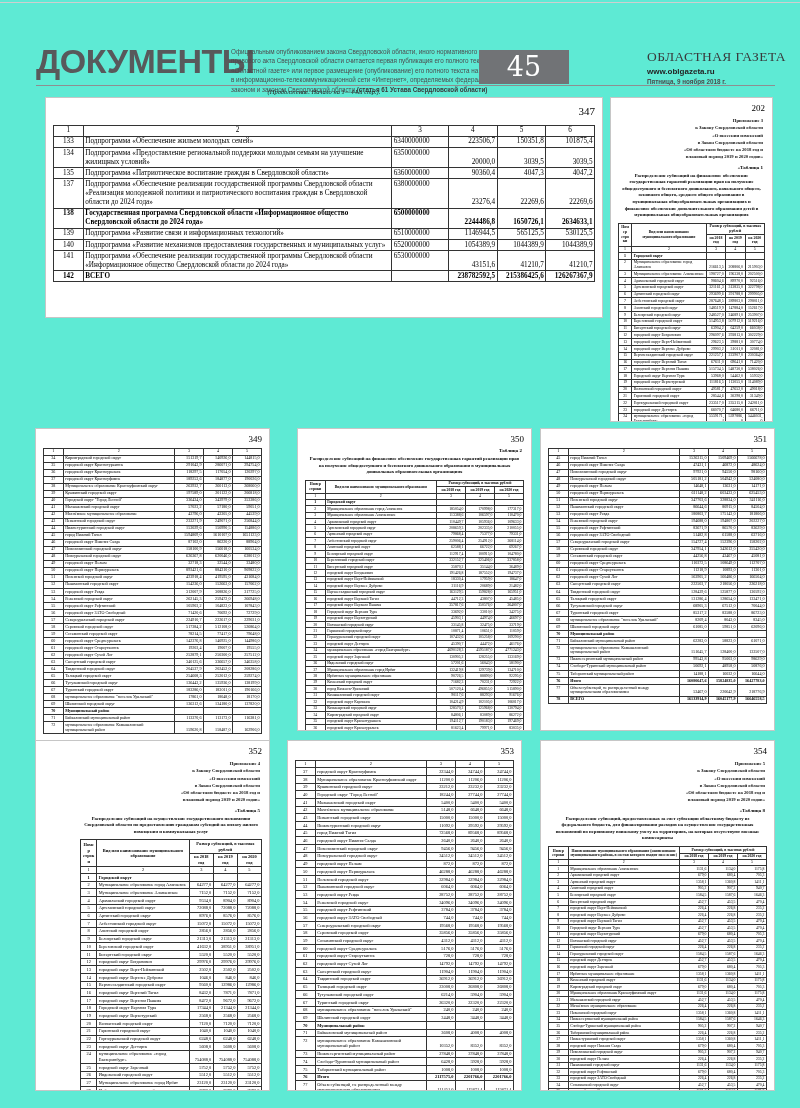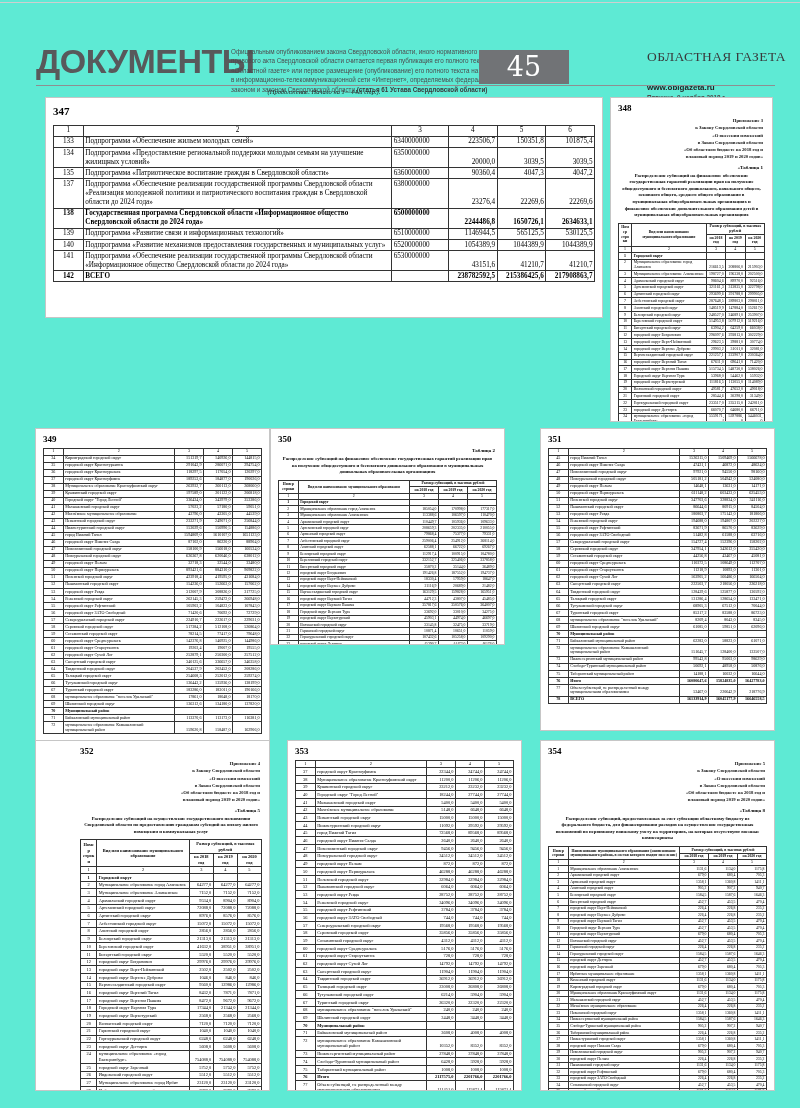--- a/index.html
+++ b/index.html
@@ -6,35 +6,35 @@
   #page{position:relative;width:800px;height:1108px;background:#5eead4;font-family:"Liberation Serif",serif;color:#000;overflow:hidden;}
   .topline{position:absolute;left:0;top:2px;width:800px;height:1px;background:#cfcfcf;}
   
   #doc-title{position:absolute;left:36px;top:44px;font-family:"Liberation Sans",sans-serif;font-size:34px;font-weight:bold;letter-spacing:-0.5px;color:#58595b;line-height:1;}
   #intro{position:absolute;left:231px;top:47px;width:272px;font-family:"Liberation Sans",sans-serif;font-size:6.3px;line-height:1.5;color:#4c4c4e;}
   #intro b{color:#3a3a3c;}
   #pagenum-box{position:absolute;left:479px;top:50px;width:90px;height:34px;background:#717376;}
   #pagenum-box .n{display:block;width:100%;height:100%;text-align:center;line-height:34px;font-family:"DejaVu Serif",serif;font-size:27px;color:#fff;}
   #masthead{position:absolute;left:647px;top:49px;width:130px;}
   #masthead .mh{font-family:"Liberation Serif",serif;font-size:13.5px;letter-spacing:0.4px;color:#39393b;white-space:nowrap;}
-  #masthead .site{font-family:"Liberation Sans",sans-serif;font-weight:bold;font-size:8px;color:#232325;margin-top:18px;}
+  #masthead .site{font-family:"Liberation Sans",sans-serif;font-weight:bold;font-size:8px;color:#232325;margin-top:2px;}
   #masthead .date{font-family:"Liberation Sans",sans-serif;font-weight:bold;font-size:6.3px;color:#4c4c4e;margin-top:2px;}
   .hrule{position:absolute;left:36px;top:85px;width:739px;height:1px;background:#8e8e90;}
   #continuation{position:absolute;left:45px;top:88px;width:558px;text-align:center;font-style:italic;font-size:6.5px;color:#222;}
   
   .mini{position:absolute;background:#fff;border:1px solid #c6c6c6;overflow:hidden;box-sizing:border-box;padding:2px 7px;}
   #b347{left:45px;top:97px;width:558px;height:221px;}
   #b348{left:610px;top:97px;width:163px;height:325px;}
   #b349{left:35px;top:428px;width:235px;height:374px;}
-  #b350{left:270px;top:428px;width:235px;height:217px;}
+  #b350{left:297px;top:428px;width:235px;height:303px;}
   #b351{left:540px;top:428px;width:235px;height:303px;}
   #b352{left:35px;top:740px;width:235px;height:351px;padding-left:44px;}
   #b353{left:287px;top:740px;width:235px;height:351px;}
   #b354{left:540px;top:740px;width:235px;height:351px;}
-  .pagenum{text-align:left;font-weight:bold;font-size:9px;margin:3px 0 4px;}
+  .pagenum{text-align:right;font-weight:normal;font-size:9px;margin:3px 0 4px;}
   #b347 .pagenum{font-size:11px;margin:5px 0 8px;}
   .appendix{text-align:right;font-weight:bold;font-size:4.7px;line-height:1.55;color:#111;margin-right:2px;}
   .tbl-label{text-align:right;font-weight:bold;font-size:5px;margin:4px 2px 3px 0;}
   .sec-title{text-align:center;font-weight:bold;font-size:4.7px;line-height:1.4;margin:1px 4px 4px;}
   
   table.t{border-collapse:collapse;width:100%;table-layout:fixed;}
   table.t td,table.t th{border:0.6px solid #333;padding:0.6px 1.5px;vertical-align:top;word-wrap:break-word;}
   table.t th{font-weight:bold;text-align:center;vertical-align:middle;}
   .c-num{text-align:center;}
   .c-name{text-align:left;}
@@ -155,28 +155,28 @@
             <td class="c-val">43151,6</td>
             <td class="c-val">41210,7</td>
             <td class="c-val">41210,7</td>
           </tr>
           <tr class="b">
             <td class="c-num">142</td>
             <td class="c-name">ВСЕГО</td>
             <td class="c-code"></td>
             <td class="c-val">238782592,5</td>
             <td class="c-val">215386425,6</td>
-            <td class="c-val">217908863,7</td>
+            <td class="c-val">126267367,9</td>
           </tr>
         </tbody>
     </table>
   </div>
 
   <div class="mini" id="b348">
-    <div class="pagenum">348</div>
+    <div class="pagenum">202</div>
     <div class="appendix">
         <div>Приложение 3</div>
         <div>к Закону Свердловской области</div>
         <div>«О внесении изменений</div>
         <div>в Закон Свердловской области</div>
         <div>«Об областном бюджете на 2018 год и</div>
         <div>плановый период 2019 и 2020 годов»</div>
       </div>
     <div class="tbl-label">«Таблица 1</div>
     <div class="sec-title">Распределение субвенций на финансовое обеспечение государственных гарантий реализации прав на получение общедоступного и бесплатного дошкольного, начального общего, основного общего, среднего общего образования в муниципальных общеобразовательных организациях и финансовое обеспечение дополнительного образования детей в муниципальных общеобразовательных организациях</div>

